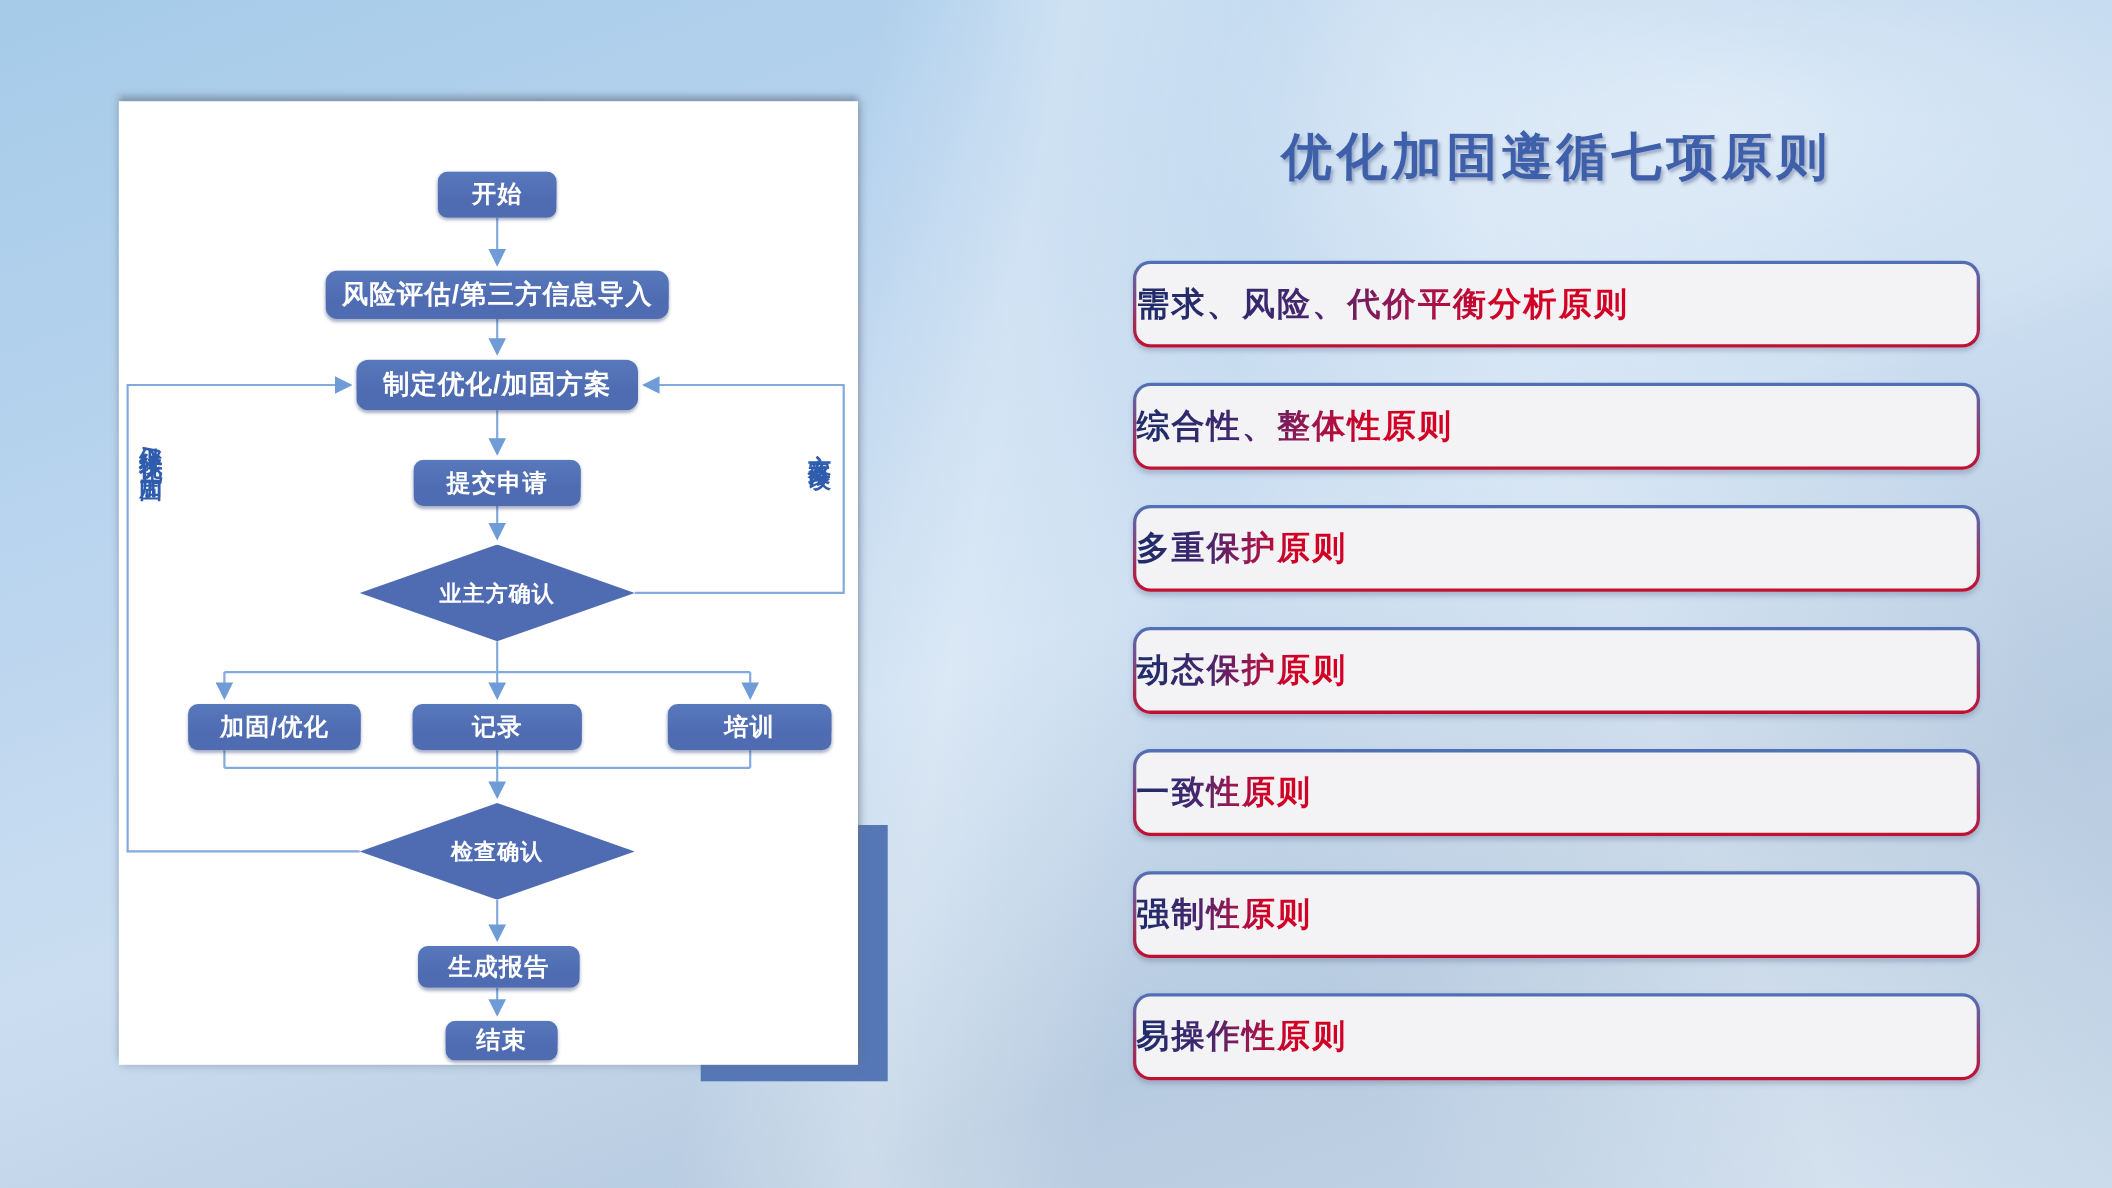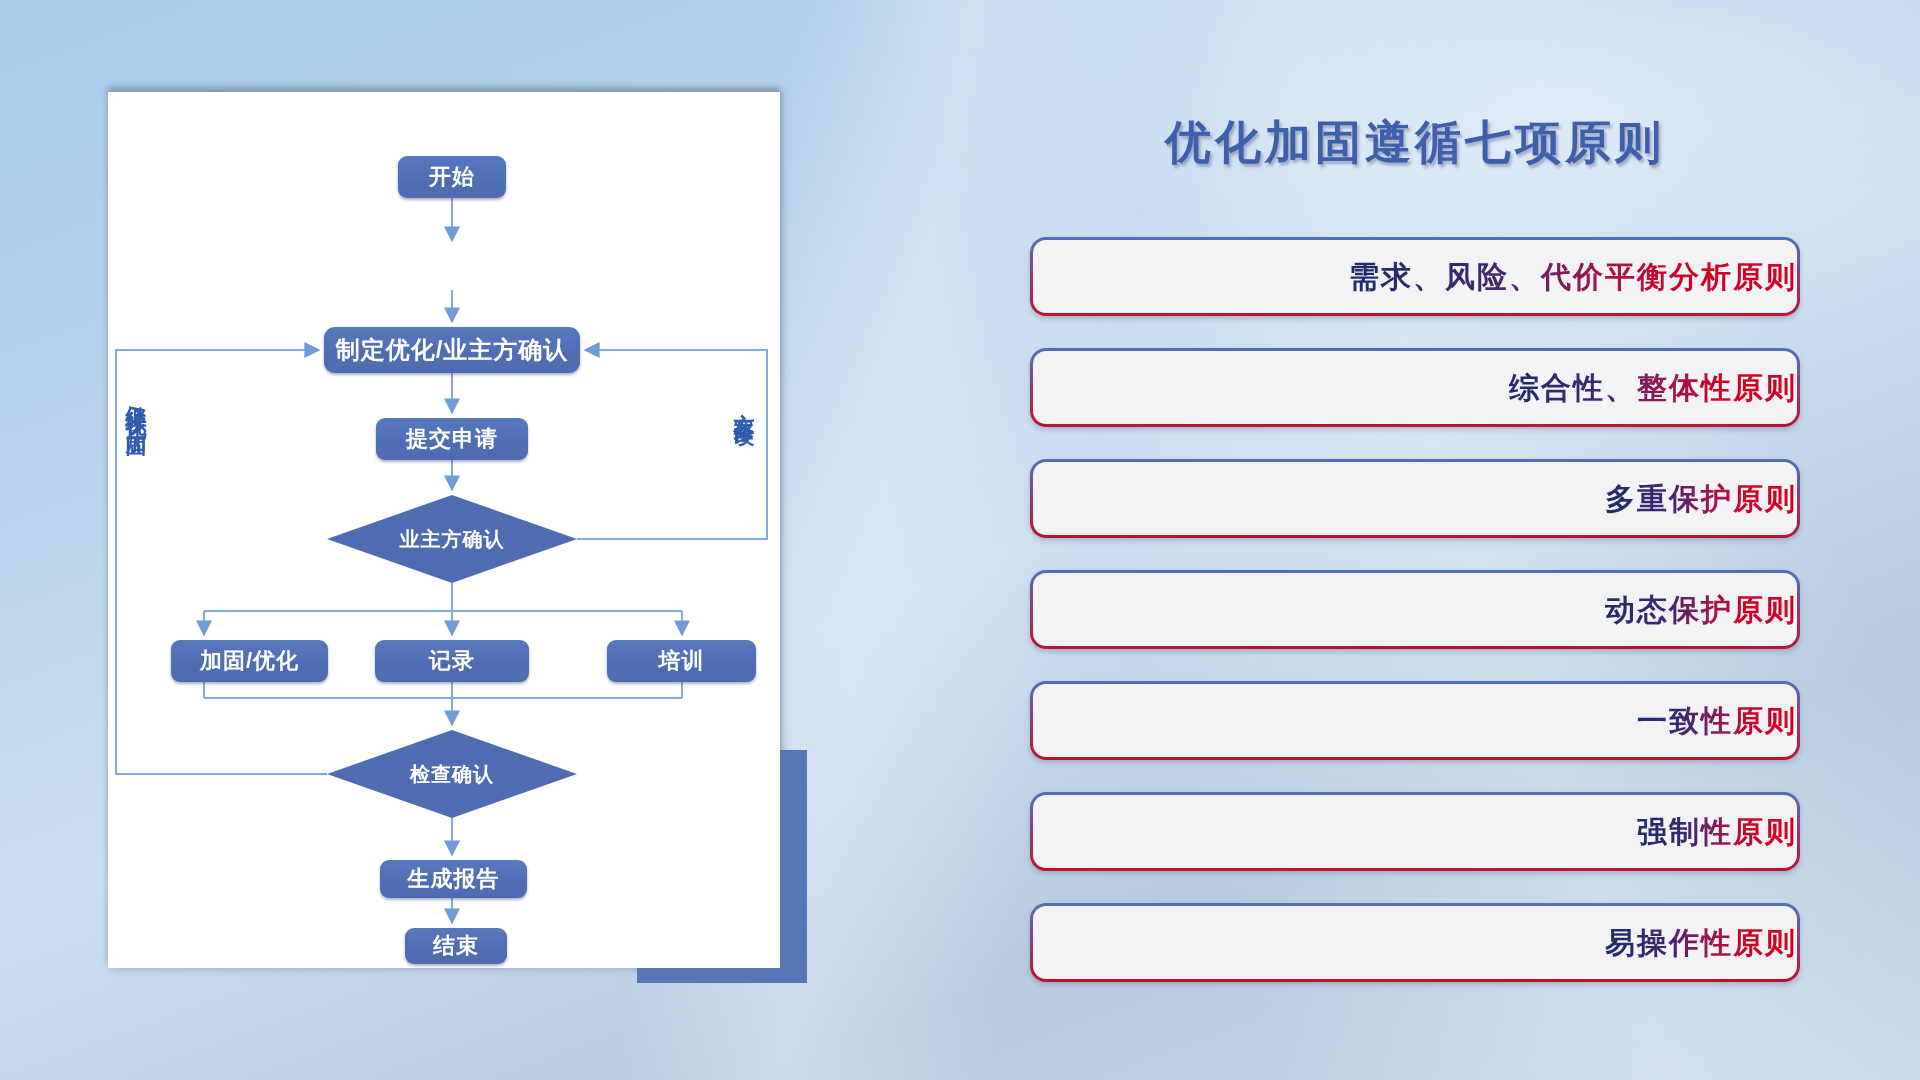--- a/index.html
+++ b/index.html
@@ -67,21 +67,21 @@
     text-shadow:2px 3px 3px rgba(60,70,120,0.38);
   }
   .principles{position:absolute;left:0;top:237px;width:770px;}
   .principle{
     height:79px;margin-bottom:32px;border-radius:16px;padding:3px;
     background:linear-gradient(180deg,var(--border-blue) 0%, #8f3a6e 55%, var(--border-red) 100%);
     box-shadow:0 3px 5px rgba(100,110,145,0.35);
   }
   .principle-inner{
     width:100%;height:100%;border-radius:13px;background:#f3f3f5;
-    display:flex;align-items:center;justify-content:flex-end;
+    display:flex;align-items:center;justify-content:flex-start;
   }
   .grad-text{
     font-size:30px;font-weight:bold;letter-spacing:2px;
     background-image:linear-gradient(90deg,var(--navy-text) 8%, #45266f 34%, #9c1650 55%, var(--red-text) 74%);
     -webkit-background-clip:text;background-clip:text;
     color:transparent;-webkit-text-fill-color:transparent;
     line-height:1.2;
   }
 </style>
 </head>
@@ -124,23 +124,26 @@
         <polyline points="469,447 659,447 659,258 478,258" marker-end="url(#arrow)"></polyline>
 
         <polyline points="219,682 8,682 8,258 210,258" marker-end="url(#arrow)"></polyline>
       </g>
     </svg>
 
     <div class="node" style="left:290px;top:64px;width:108px;height:42px;align-items:center;">
       <span>开始</span>
     </div>
 
+    <div class="node big" style="left:188px;top:154px;width:312px;height:44px;">
+      <span>风险评估/第三方信息导入</span>
+    </div>
 
     <div class="node big" style="left:216px;top:235px;width:256px;height:46px;">
-      <span>制定优化/业主方确认</span>
+      <span>制定优化/加固方案</span>
     </div>
 
     <div class="node" style="left:268px;top:326px;width:152px;height:42px;">
       <span>提交申请</span>
     </div>
 
     <div class="diamond" style="left:219px;top:403px;width:250px;height:88px;text-align:center;">
       <span>业主方确认</span>
     </div>
 

